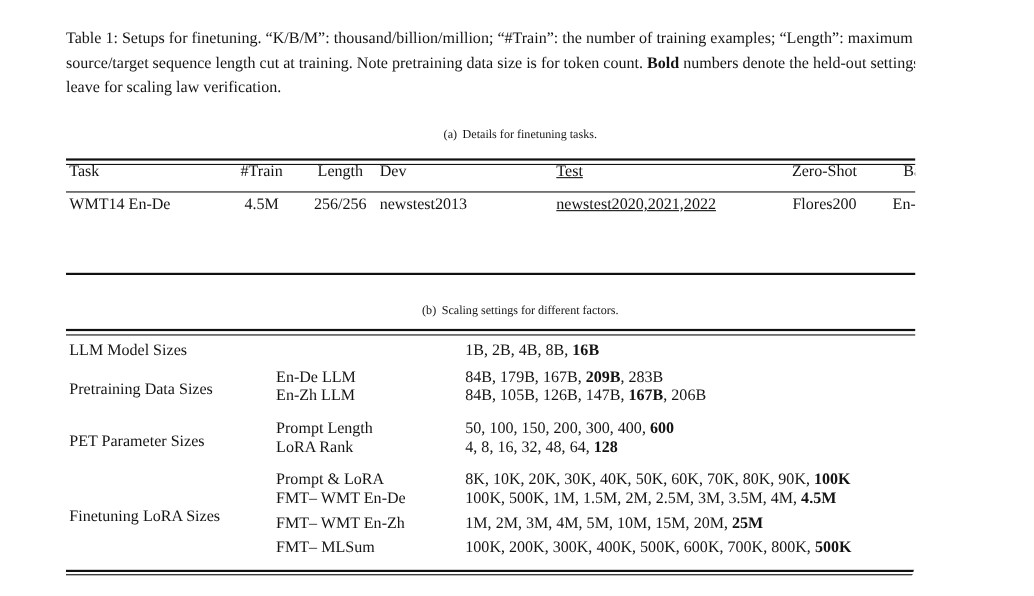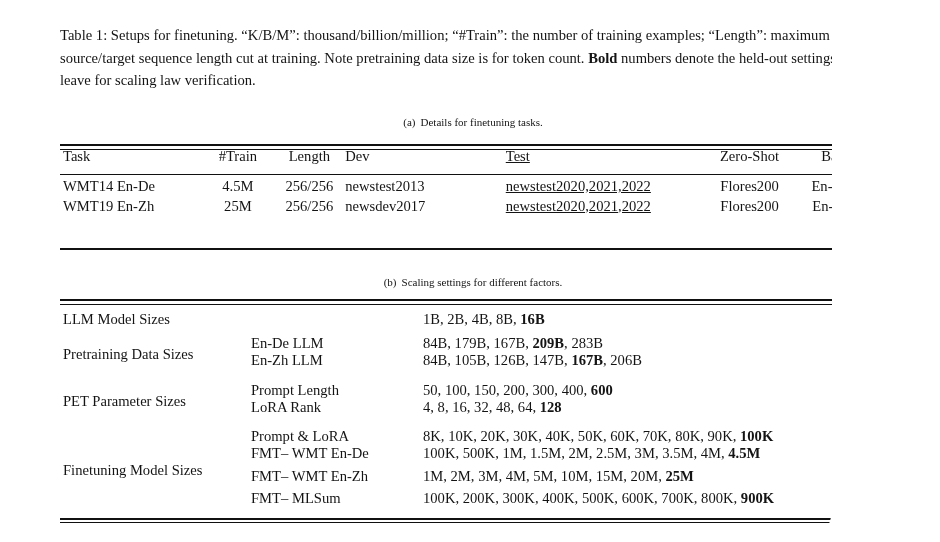--- a/index.html
+++ b/index.html
@@ -125,29 +125,20 @@
     <tbody>
       <tr>
         <td class="c-task">WMT14 En-De</td>
         <td class="c-train">4.5M</td>
         <td class="c-length">256/256</td>
         <td class="c-dev">newstest2013</td>
         <td class="c-test">newstest2020,2021,2022</td>
         <td class="c-zeroshot">Flores200</td>
         <td class="c-basellm">En-De LLM</td>
       </tr>
-      <tr>
-        <td class="c-task">WMT19 En-Zh</td>
-        <td class="c-train">25M</td>
-        <td class="c-length">256/256</td>
-        <td class="c-dev">newsdev2017</td>
-        <td class="c-test">newstest2020,2021,2022</td>
-        <td class="c-zeroshot">Flores200</td>
-        <td class="c-basellm">En-Zh LLM</td>
-      </tr>
     </tbody>
   </table>
 
   <div class="rule thin" style="top:174px;"></div>
   <div class="rule thick" style="top:248px;"></div>
 
   <div class="subcaption" style="top:276px;">
     <span class="lbl">(b)</span><span>Scaling settings for different factors.</span>
   </div>
 
@@ -177,35 +168,35 @@
         <td class="c-factor" rowspan="2">PET Parameter Sizes</td>
         <td class="c-sub">Prompt Length</td>
         <td class="c-vals"><span>50, 100, 150, 200, 300, 400, </span><b>600</b><span></span></td>
       </tr>
       <tr>
         <td class="c-sub">LoRA Rank</td>
         <td class="c-vals"><span>4, 8, 16, 32, 48, 64, </span><b>128</b><span></span></td>
       </tr>
 
       <tr class="grp-gap">
-        <td class="c-factor" rowspan="4">Finetuning Model Sizes</td>
+        <td class="c-factor" rowspan="4">Finetuning LoRA Sizes</td>
         <td class="c-sub">Prompt &amp; LoRA</td>
         <td class="c-vals"><span>8K, 10K, 20K, 30K, 40K, 50K, 60K, 70K, 80K, 90K, </span><b>100K</b><span></span></td>
       </tr>
       <tr>
         <td class="c-sub">FMT– WMT En-De</td>
         <td class="c-vals"><span>100K, 500K, 1M, 1.5M, 2M, 2.5M, 3M, 3.5M, 4M, </span><b>4.5M</b><span></span></td>
       </tr>
       <tr>
         <td class="c-sub">FMT– WMT En-Zh</td>
         <td class="c-vals"><span>1M, 2M, 3M, 4M, 5M, 10M, 15M, 20M, </span><b>25M</b><span></span></td>
       </tr>
       <tr>
         <td class="c-sub">FMT– MLSum</td>
-        <td class="c-vals"><span>100K, 200K, 300K, 400K, 500K, 600K, 700K, 800K, </span><b>900K</b><span></span></td>
+        <td class="c-vals"><span>100K, 200K, 300K, 400K, 500K, 600K, 700K, 800K, </span><b>500K</b><span></span></td>
       </tr>
     </tbody>
   </table>
 
   <div class="rule thick" style="top:518px;"></div>
   <div class="rule thin" style="top:521.5px;"></div>
 
 </div>
 
 </body></html>

